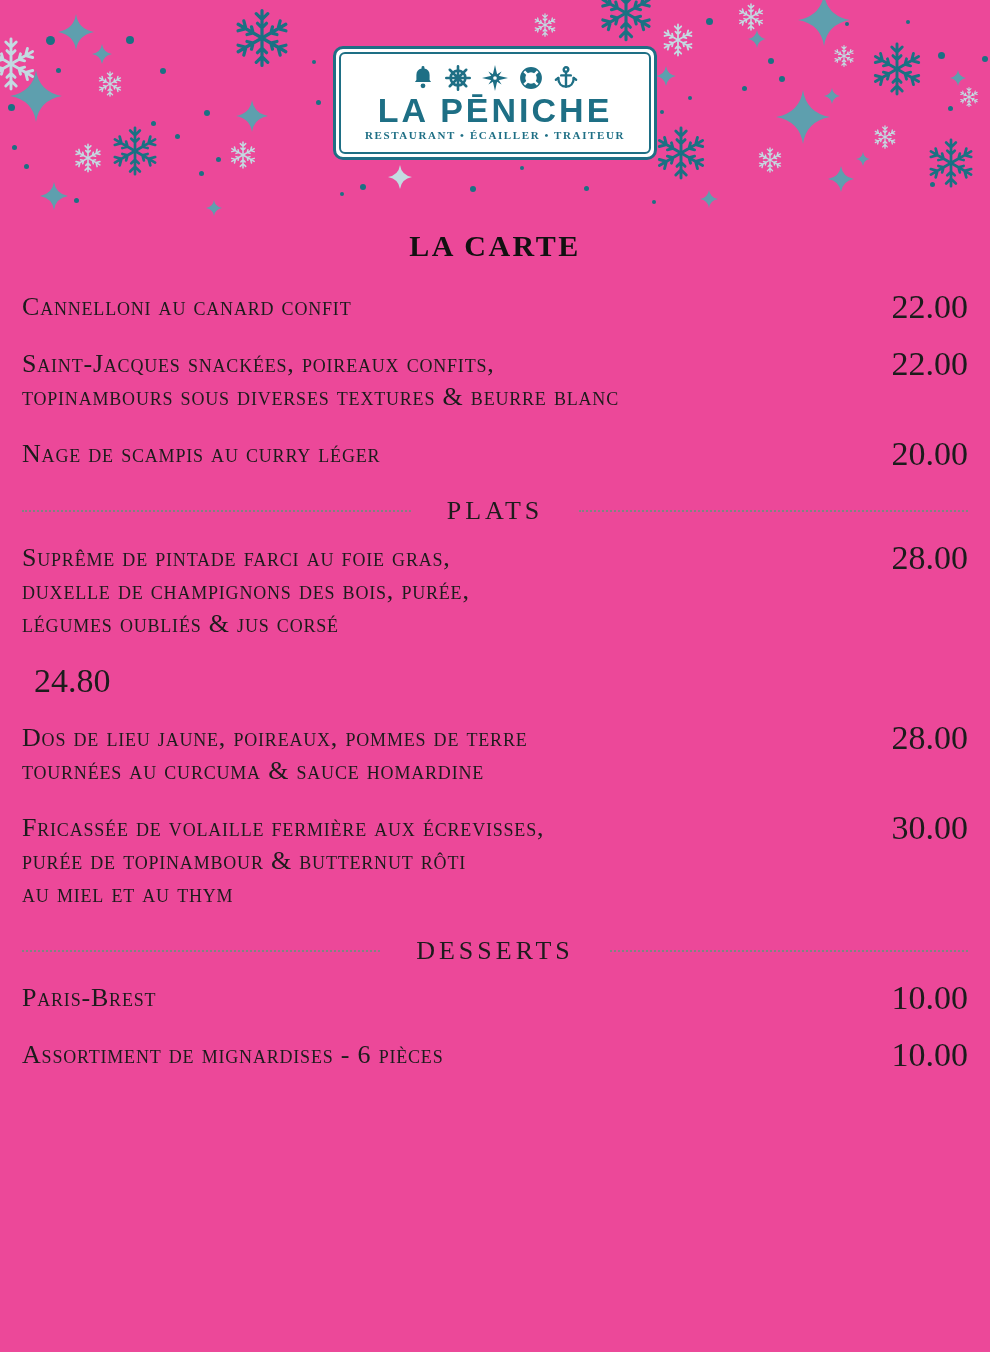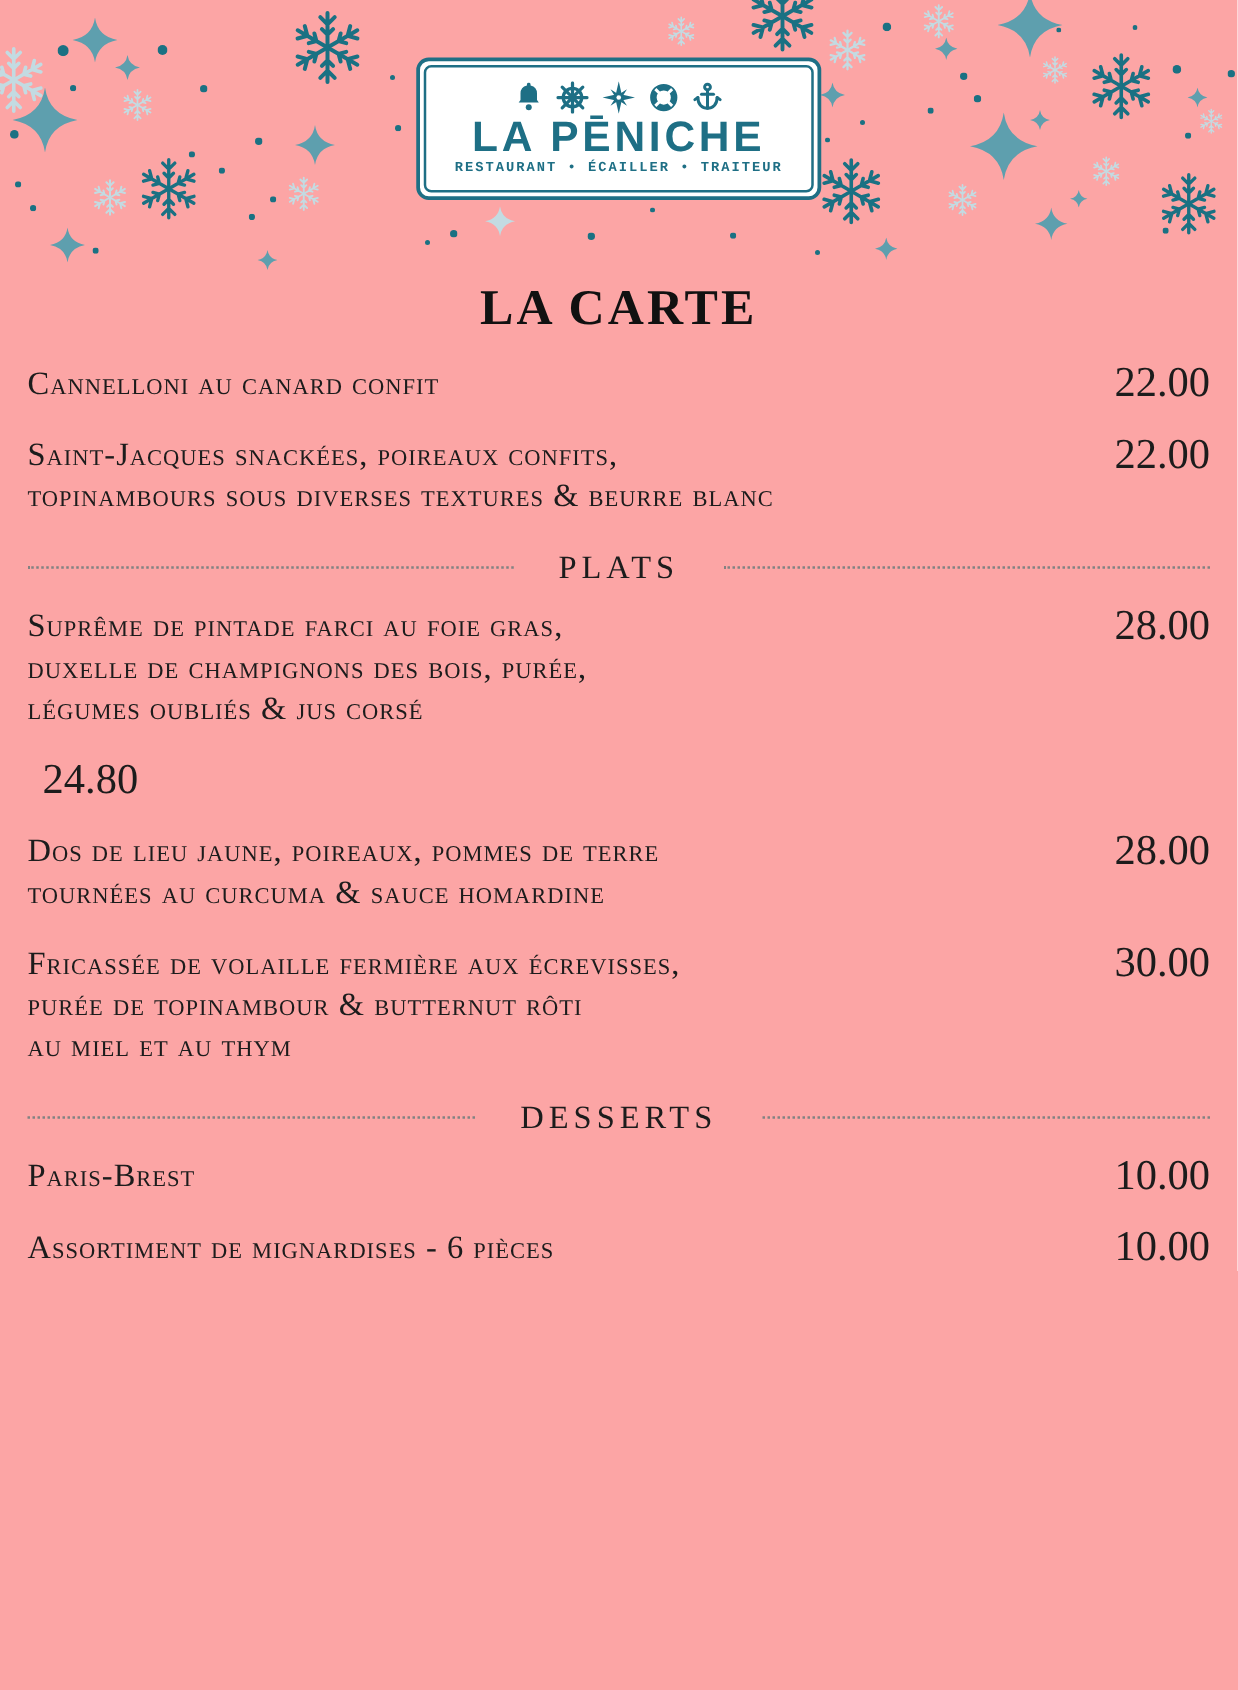--- a/index.html
+++ b/index.html
@@ -5,21 +5,21 @@
   :root{
     --teal-dark:#1a7183;
     --teal-mid:#5e9fae;
     --teal-light:#c3dbe2;
     --teal-logo:#1e6f85;
     --ink:#1f1f1f;
   }
   *{box-sizing:border-box;}
   html,body{margin:0;padding:0;background:#fff;}
   .page{
-    width:990px;height:1352px;overflow:hidden;background:#fca5a5;
+    width:990px;height:1352px;overflow:hidden;background:#ec4899;
     font-family:"Liberation Serif","DejaVu Serif",serif;color:var(--ink);
     position:relative;
   }
   
   .header{position:relative;width:990px;height:220px;}
   .header svg.scatter{position:absolute;left:0;top:0;}
   .logo-box{
     position:absolute;left:50%;top:46px;transform:translateX(-50%);
     width:324px;height:114px;background:#fff;
     border:3px solid var(--teal-logo);border-radius:10px;
@@ -31,28 +31,28 @@
     gap:1px;
   }
   .logo-icons{display:flex;align-items:center;gap:11px;color:var(--teal-logo);height:26px;}
   .logo-icons svg{display:block;}
   .logo-title{
     font-family:"Liberation Sans","DejaVu Sans",sans-serif;
     font-weight:700;font-size:34px;line-height:36px;letter-spacing:3px;
     color:var(--teal-logo);white-space:nowrap;
   }
   .logo-tagline{
-    font-family:Liberation Mono, monospace;
+    font-family:Liberation Serif, serif;
     font-weight:700;font-size:11px;letter-spacing:1.6px;
     color:var(--teal-logo);white-space:nowrap;
   }
   
   .page-title{
     margin:6px 0 24px 0;text-align:center;
-    font-size:40px;line-height:40px;font-weight:700;letter-spacing:2.5px;
+    font-size:30px;line-height:40px;font-weight:700;letter-spacing:2.5px;
     color:#111;
   }
   
   .menu{display:flex;flex-direction:column;padding:0 22px;}
   .menu-item{
     display:flex;justify-content:space-between;align-items:flex-start;
     margin-bottom:24px;
   }
   .item-name{
     font-variant:small-caps;font-size:26px;line-height:33px;
@@ -234,20 +234,24 @@
   <main class="menu">
       <div class="menu-item">
         <div class="item-name">Cannelloni au canard confit</div>
         <div class="item-price">22.00</div>
       </div>
       <div class="menu-item">
         <div class="item-name">Saint-Jacques snackées, poireaux confits,
 topinambours sous diverses textures &amp; beurre blanc</div>
         <div class="item-price">22.00</div>
       </div>
+      <div class="menu-item">
+        <div class="item-name">Nage de scampis au curry léger</div>
+        <div class="item-price">20.00</div>
+      </div>
       <div class="divider">
         <span class="dotline"></span>
         <span class="divider-label">PLATS</span>
         <span class="dotline"></span>
       </div>
       <div class="menu-item">
         <div class="item-name">Suprême de pintade farci au foie gras,
 duxelle de champignons des bois, purée,
 légumes oubliés &amp; jus corsé</div>
         <div class="item-price">28.00</div>

